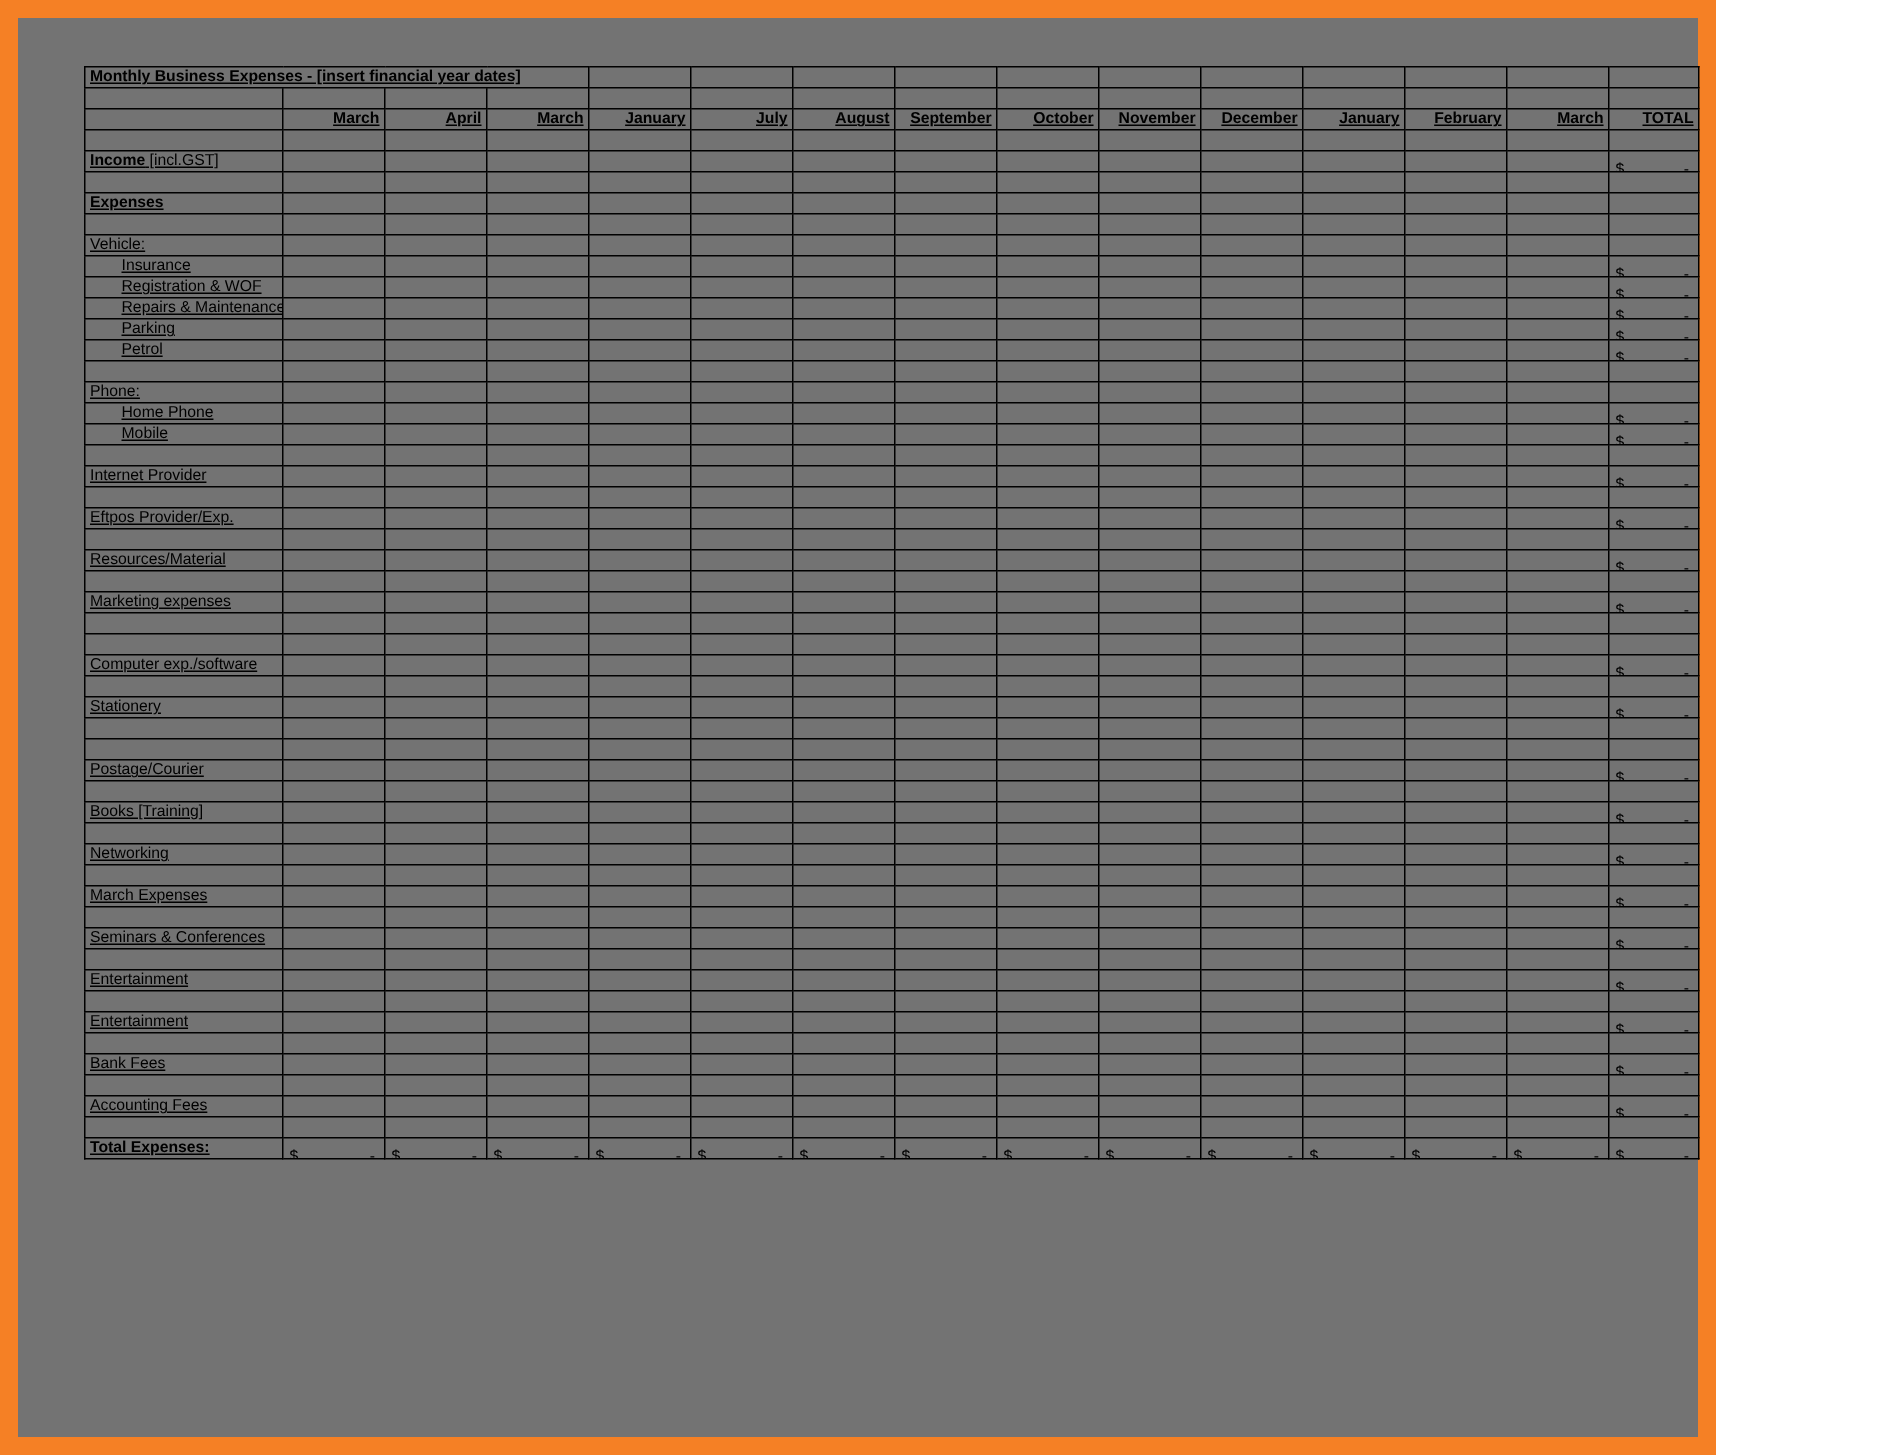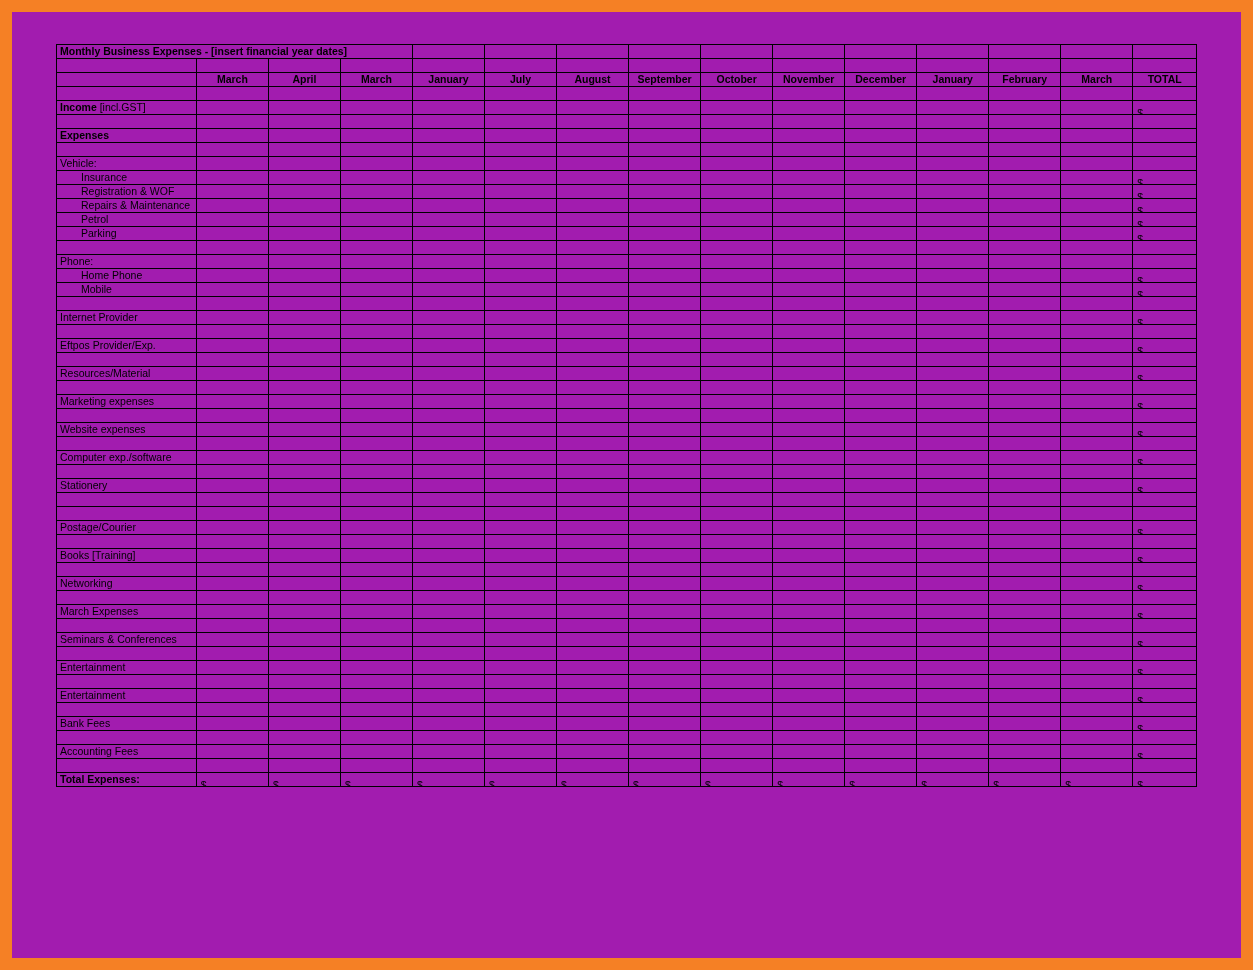--- a/index.html
+++ b/index.html
@@ -3,46 +3,47 @@
 <meta charset="utf-8">
 <style>
   * { box-sizing: border-box; }
   body {
     margin: 0;
     padding: 0;
     font-family: Arial, Helvetica, sans-serif;
     background: #fff;
   }
   .frame {
-    width: 1253px;
+    width: 1144px;
     height: 970px;
     border: 12px solid #f58025;
     padding: 32px 44px;
-    background: #a21caf;
+    background: #737373;
+    text-decoration: underline;
   }
   table {
     border-collapse: collapse;
     width: 100%;
     table-layout: fixed;
   }
   td, th {
     border: 1px solid #000;
     font-size: 10.5px;
     line-height: 1;
     padding: 1px 3px;
     height: 14px;
     overflow: hidden;
     white-space: nowrap;
     vertical-align: middle;
   }
   .label-col { width: 132px; }
   .month-col { width: 68px; }
   .total-col { width: 60px; }
   .bold { font-weight: bold; }
-  .center { text-align: center; }
+  .center { text-align: right; }
   .sub { padding-left: 24px; }
   .dollar-cell {
     position: relative;
   }
   .dollar-cell .sym {
     position: absolute;
     left: 4px;
   }
   .dollar-cell .dash {
     position: absolute;
@@ -282,60 +283,60 @@
           <td></td>
           <td></td>
           <td></td>
           <td></td>
           <td class="dollar-cell">
             <span class="sym">$</span>
             <span class="dash">-</span>
           </td>
         </tr>
         <tr>
+          <td class="sub">Parking</td>
+          <td></td>
+          <td></td>
+          <td></td>
+          <td></td>
+          <td></td>
+          <td></td>
+          <td></td>
+          <td></td>
+          <td></td>
+          <td></td>
+          <td></td>
+          <td></td>
+          <td></td>
+          <td class="dollar-cell">
+            <span class="sym">$</span>
+            <span class="dash">-</span>
+          </td>
+        </tr>
+        <tr>
           <td class="sub">Petrol</td>
           <td></td>
           <td></td>
           <td></td>
           <td></td>
           <td></td>
           <td></td>
           <td></td>
           <td></td>
           <td></td>
           <td></td>
           <td></td>
           <td></td>
           <td></td>
           <td class="dollar-cell">
             <span class="sym">$</span>
             <span class="dash">-</span>
           </td>
         </tr>
         <tr>
-          <td class="sub">Parking</td>
-          <td></td>
-          <td></td>
-          <td></td>
-          <td></td>
-          <td></td>
-          <td></td>
-          <td></td>
-          <td></td>
-          <td></td>
-          <td></td>
-          <td></td>
-          <td></td>
-          <td></td>
-          <td class="dollar-cell">
-            <span class="sym">$</span>
-            <span class="dash">-</span>
-          </td>
-        </tr>
-        <tr>
           <td></td>
           <td></td>
           <td></td>
           <td></td>
           <td></td>
           <td></td>
           <td></td>
           <td></td>
           <td></td>
           <td></td>
@@ -559,40 +560,20 @@
           <td></td>
           <td></td>
           <td></td>
           <td></td>
           <td></td>
           <td></td>
           <td></td>
           <td></td>
           <td></td>
           <td></td>
-        </tr>
-        <tr>
-          <td>Website expenses</td>
-          <td></td>
-          <td></td>
-          <td></td>
-          <td></td>
-          <td></td>
-          <td></td>
-          <td></td>
-          <td></td>
-          <td></td>
-          <td></td>
-          <td></td>
-          <td></td>
-          <td></td>
-          <td class="dollar-cell">
-            <span class="sym">$</span>
-            <span class="dash">-</span>
-          </td>
         </tr>
         <tr>
           <td></td>
           <td></td>
           <td></td>
           <td></td>
           <td></td>
           <td></td>
           <td></td>
           <td></td>

